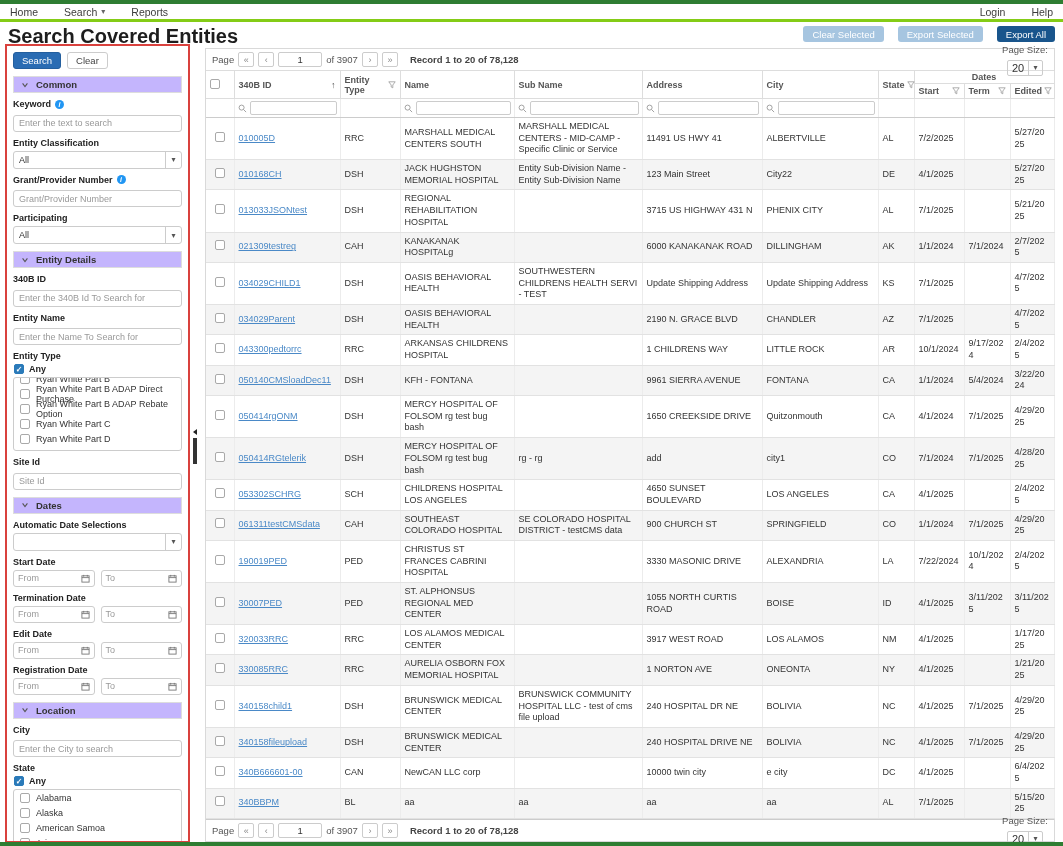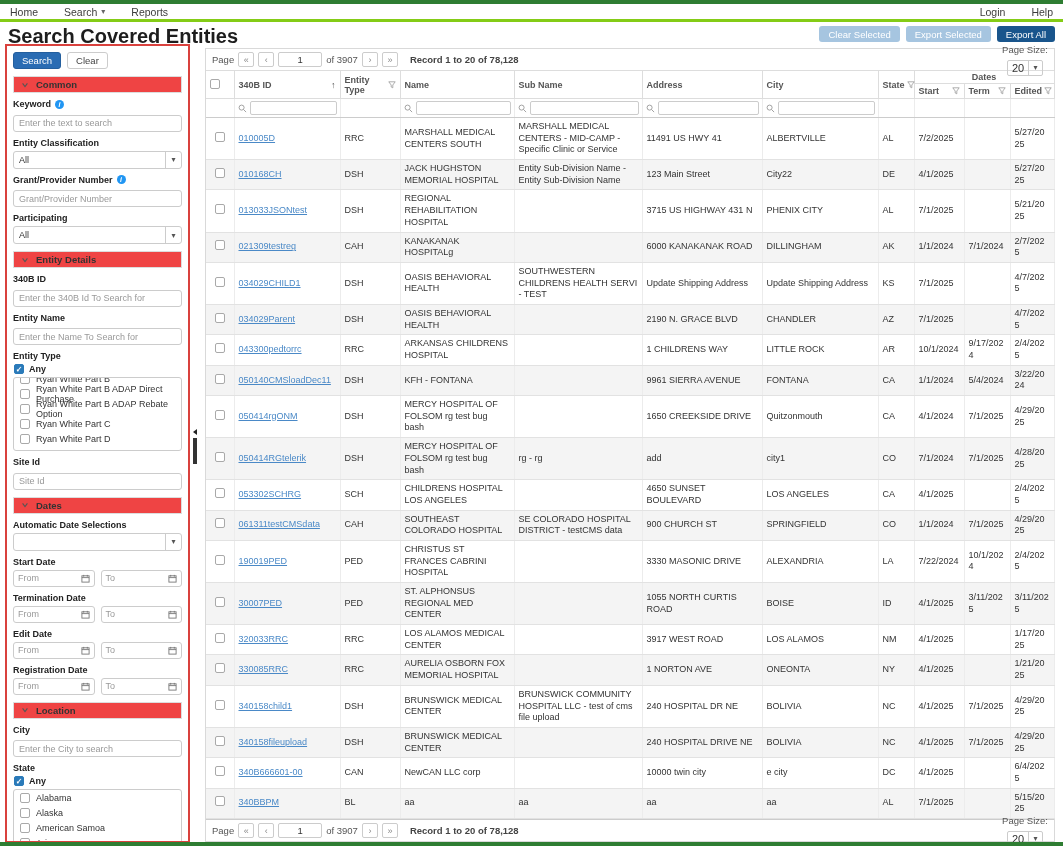--- a/index.html
+++ b/index.html
@@ -13,35 +13,35 @@
   
   .topnav { position:absolute; top:4px; left:0; width:1063px; height:18px;
     display:flex; align-items:center; justify-content:space-between; padding:0 10px;
     background:#fff; border-bottom:3px solid #84cc16; }
   .topnav .nav-group { display:flex; gap:26px; align-items:center; }
   .topnav .nav-item { font-size:10.5px; color:#3c3c3c; cursor:pointer; display:flex; gap:4px; align-items:center; }
   .caret { font-size:8px; color:#666; }
 
   .page-title { position:absolute; top:25px; left:8px; font-size:20px; font-weight:bold; color:#1d1d1d; }
 
-  .top-actions { position:absolute; top:26px; right:8px; display:flex; gap:6px; }
+  .top-actions { position:absolute; top:26px; right:8px; display:flex; gap:14px; }
   .btn { display:inline-flex; align-items:center; justify-content:center; border-radius:3px;
     font-size:9.5px; height:16px; padding:0 8px; cursor:pointer; border:1px solid transparent; }
   .btn-disabled { background:#a6c5e0; color:#fff; }
   .btn-primary-dark { background:#19558c; color:#fff; }
 
   
   .sidebar { position:absolute; left:5px; top:44px; width:185px; height:799px;
     border:2px solid #d9413d; background:#fff; padding:6px; overflow:hidden; }
   .side-btn-row { display:flex; gap:6px; margin-bottom:6px; }
   .btn-search { background:#2a6cb3; color:#fff; border-color:#245f9e; height:17px; }
   .btn-clear { background:#fff; color:#444; border-color:#ccc; height:17px; }
 
   .section { margin-top:7px; }
-  .section-header { background:#ef4444; border:1px solid #ddd; height:17px; display:flex;
+  .section-header { background:#c4b5fd; border:1px solid #ddd; height:17px; display:flex;
     align-items:center; gap:7px; padding-left:7px; font-size:9.5px; font-weight:bold; color:#333; cursor:pointer; }
   .field { margin-top:6px; }
   .field-label { font-size:9px; font-weight:bold; color:#222; margin-bottom:3px; display:flex; align-items:center; gap:4px; }
   .info-icon { width:9px; height:9px; border-radius:50%; background:#2196f3; color:#fff;
     font-size:7px; line-height:9px; text-align:center; font-style:italic; font-weight:bold; display:inline-block; }
   .t-input { width:100%; height:17px; border:1px solid #ccc; border-radius:3px; font-size:9px;
     padding:0 5px; color:#333; font-family:"Liberation Sans",sans-serif; }
   .t-input::placeholder { color:#999; }
   .select-box { display:flex; height:18px; border:1px solid #ccc; border-radius:3px; align-items:stretch; cursor:pointer; background:#fff; }
   .select-value { flex:1; font-size:9px; color:#333; display:flex; align-items:center; padding:0 5px; }

